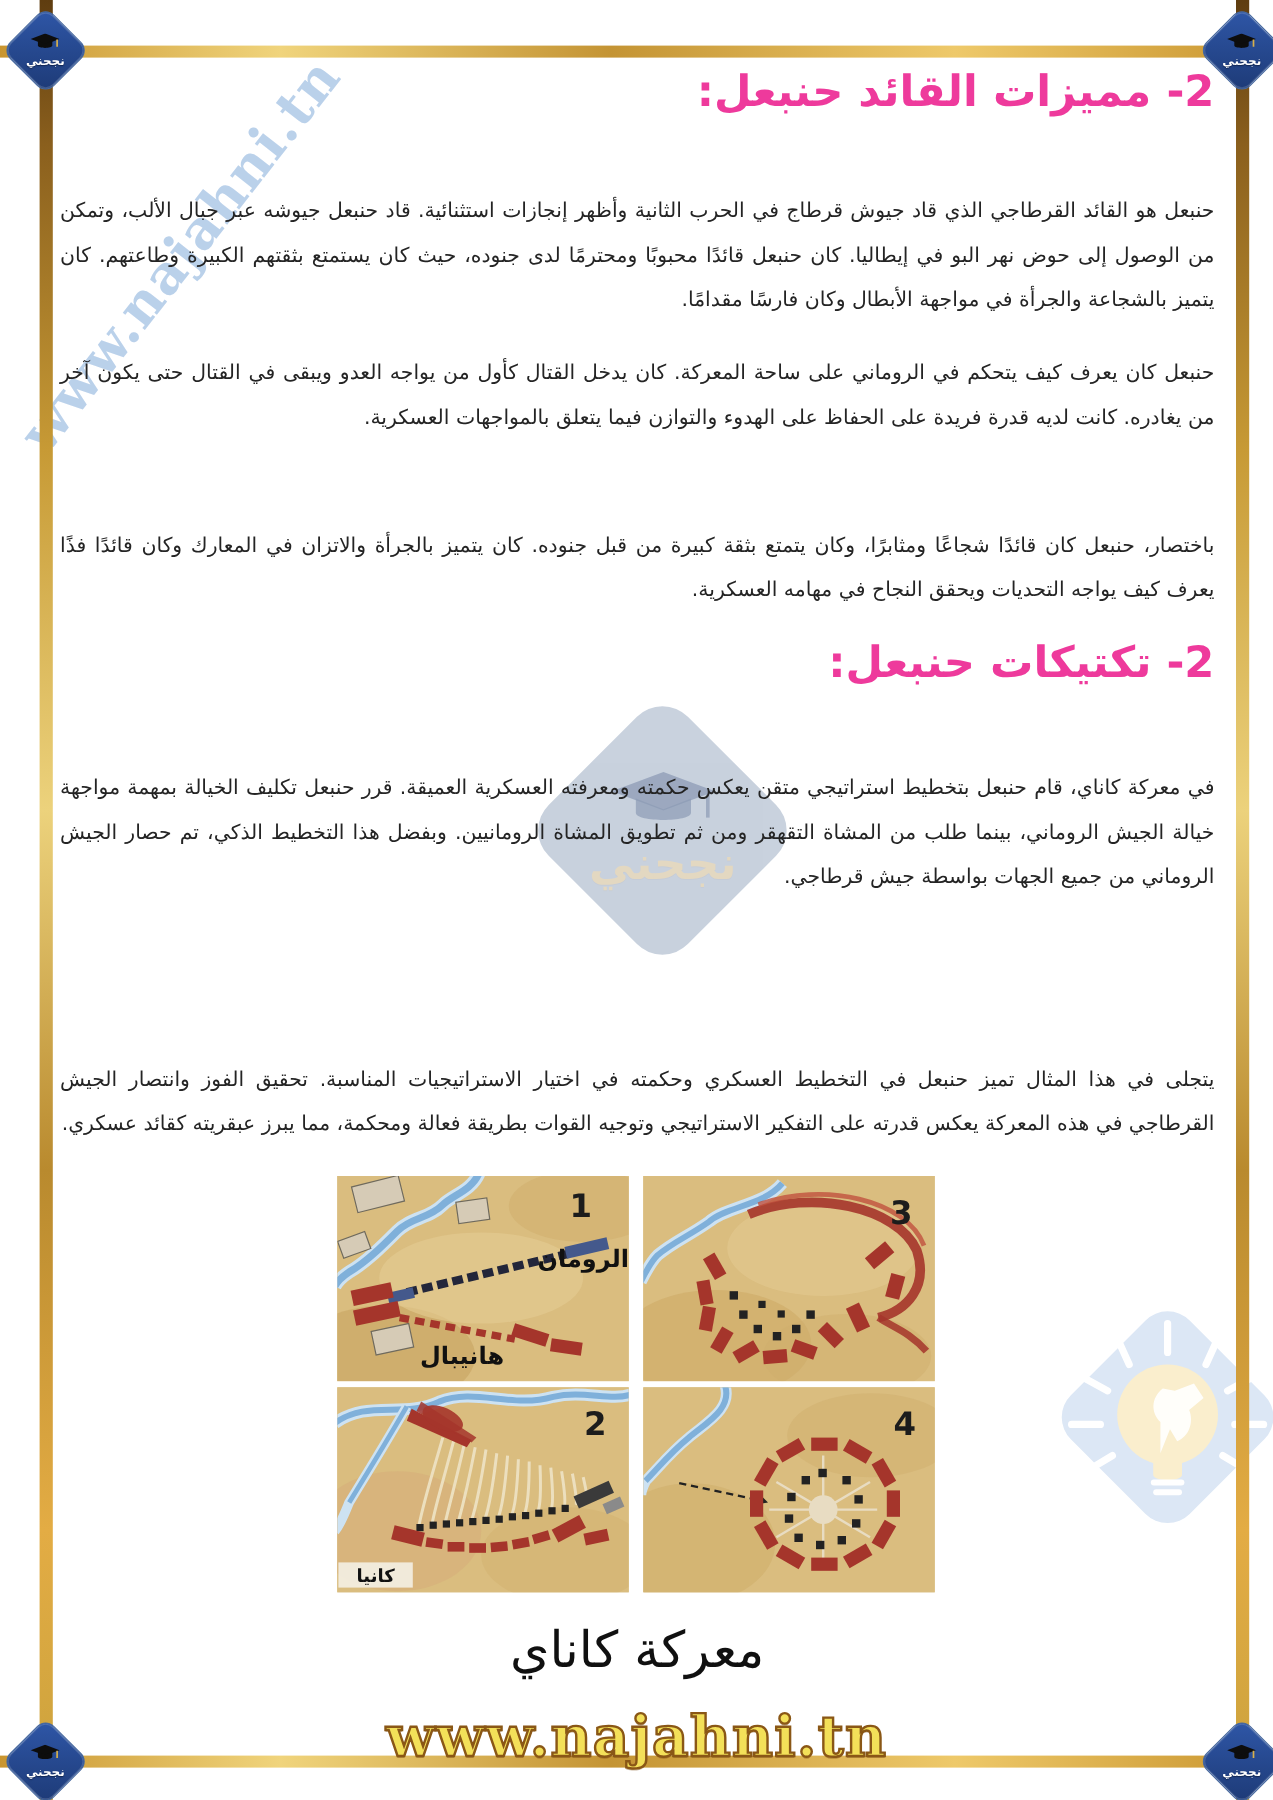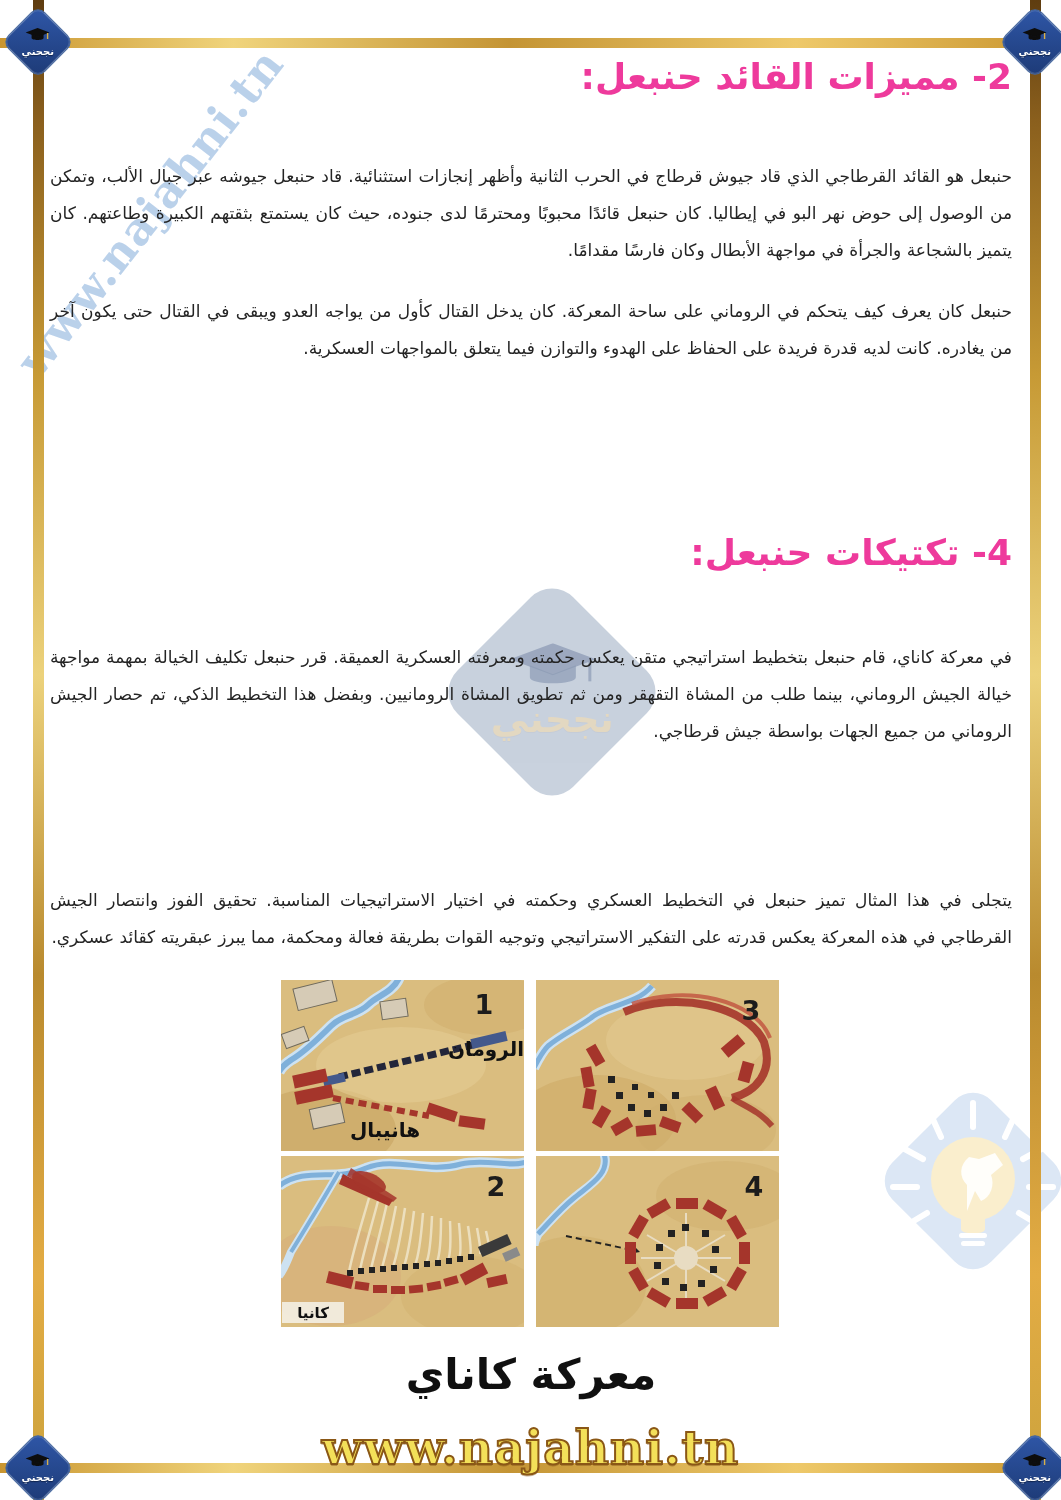--- a/index.html
+++ b/index.html
@@ -48,21 +48,21 @@
     font-size:17px;line-height:37px;color:#242424;}
   .p1{top:141px;} .p2{top:276px;} .p3{top:420px;}
   .p4{top:622px;} .p5{top:760px;} .p6{top:865px;}
 
   
   .figure{position:absolute;left:281px;top:980px;width:498px;z-index:2;
     display:grid;grid-template-columns:243px 243px;grid-gap:5px 12px;}
   .panel{width:243px;height:171px;overflow:hidden;background:#dabd7f;}
   .panel svg{display:block;}
   .fig-caption{position:absolute;left:50px;width:962px;top:1350px;z-index:2;
-    direction:rtl;text-align:center;font-size:42px;font-weight:bold;color:#101010;}
+    direction:rtl;text-align:center;font-size:42px;font-weight:normal;color:#101010;}
 
   
   .footer-site{position:absolute;left:0;right:0;top:1420px;z-index:5;text-align:center;
     font-family:"DejaVu Serif",serif;font-weight:bold;font-size:47px;letter-spacing:1px;
     color:#f3e059;-webkit-text-stroke:2px #8a5716;text-shadow:0 2px 0 rgba(122,75,19,.4);}
 </style>
 </head>
 <body>
 
 <div class="page">
@@ -100,22 +100,23 @@
       <path d="M94,140 h24 v14 c0,6 -24,6 -24,0 z" fill="#faeecd"></path>
       <path d="M112,84 l16,-6 8,12 -12,10 c4,10 0,22 -10,26 l-6,-10 -8,20 v-26 c-8,-8 -8,-20 2,-28 z" fill="#ffffff" opacity="0.9"></path>
       <rect x="92" y="158" width="28" height="5" rx="2.5" fill="#ffffff"></rect>
       <rect x="94" y="166" width="24" height="5" rx="2.5" fill="#ffffff"></rect>
     </svg>
   </div>
 
   <div class="heading h1">2- مميزات القائد حنبعل:</div>
   <p class="para p1">حنبعل هو القائد القرطاجي الذي قاد جيوش قرطاج في الحرب الثانية وأظهر إنجازات استثنائية. قاد حنبعل جيوشه عبر جبال الألب، وتمكن من الوصول إلى حوض نهر البو في إيطاليا. كان حنبعل قائدًا محبوبًا ومحترمًا لدى جنوده، حيث كان يستمتع بثقتهم الكبيرة وطاعتهم. كان يتميز بالشجاعة والجرأة في مواجهة الأبطال وكان فارسًا مقدامًا.</p>
   <p class="para p2">حنبعل كان يعرف كيف يتحكم في الروماني على ساحة المعركة. كان يدخل القتال كأول من يواجه العدو ويبقى في القتال حتى يكون آخر من يغادره. كانت لديه قدرة فريدة على الحفاظ على الهدوء والتوازن فيما يتعلق بالمواجهات العسكرية.</p>
-
-  <div class="heading h2">4- تكتيكات حنبعل:</div>
+  <p class="para p3">باختصار، حنبعل كان قائدًا شجاعًا ومثابرًا، وكان يتمتع بثقة كبيرة من قبل جنوده. كان يتميز بالجرأة والاتزان في المعارك وكان قائدًا فذًا يعرف كيف يواجه التحديات ويحقق النجاح في مهامه العسكرية.</p>
+
+  <div class="heading h2">2- تكتيكات حنبعل:</div>
   <p class="para p4">في معركة كاناي، قام حنبعل بتخطيط استراتيجي متقن يعكس حكمته ومعرفته العسكرية العميقة. قرر حنبعل تكليف الخيالة بمهمة مواجهة خيالة الجيش الروماني، بينما طلب من المشاة التقهقر ومن ثم تطويق المشاة الرومانيين. وبفضل هذا التخطيط الذكي، تم حصار الجيش الروماني من جميع الجهات بواسطة جيش قرطاجي.</p>
   <p class="para p6">يتجلى في هذا المثال تميز حنبعل في التخطيط العسكري وحكمته في اختيار الاستراتيجيات المناسبة. تحقيق الفوز وانتصار الجيش القرطاجي في هذه المعركة يعكس قدرته على التفكير الاستراتيجي وتوجيه القوات بطريقة فعالة ومحكمة، مما يبرز عبقريته كقائد عسكري.</p>
 
   <div class="figure">
 
     <div class="panel">
       <svg width="243" height="171" viewBox="0 0 243 171">
         <rect width="243" height="171" fill="#dabd7f"></rect>
         <ellipse cx="40" cy="150" rx="75" ry="42" fill="#c49f5c" opacity="0.5"></ellipse>
         <ellipse cx="205" cy="25" rx="62" ry="30" fill="#cfae6c" opacity="0.5"></ellipse>

